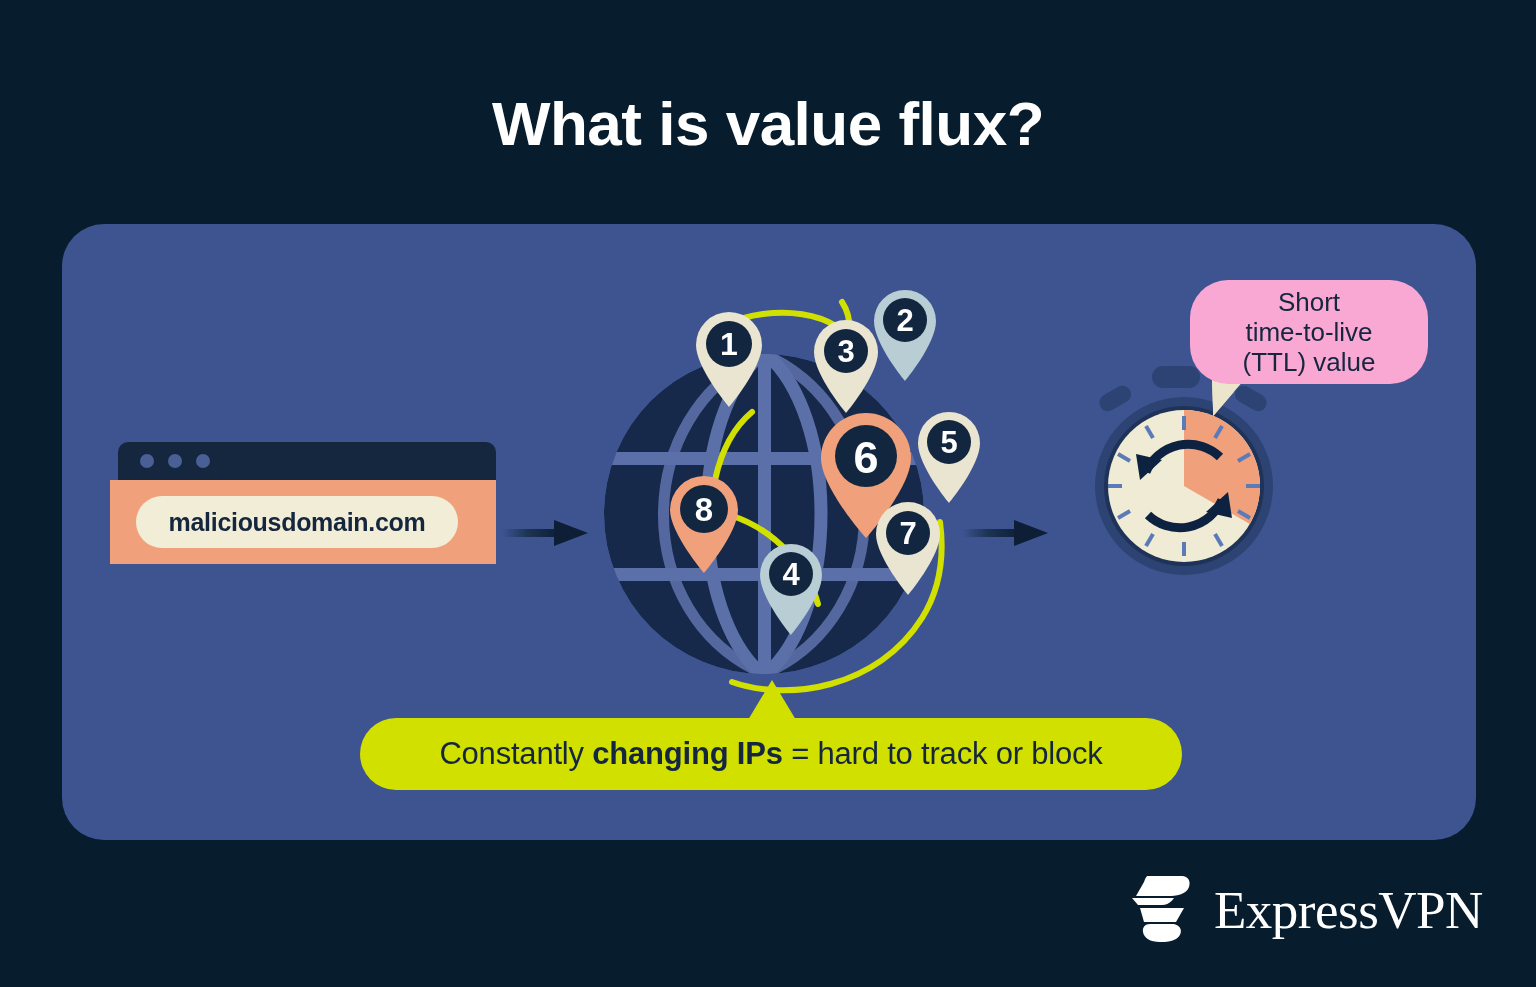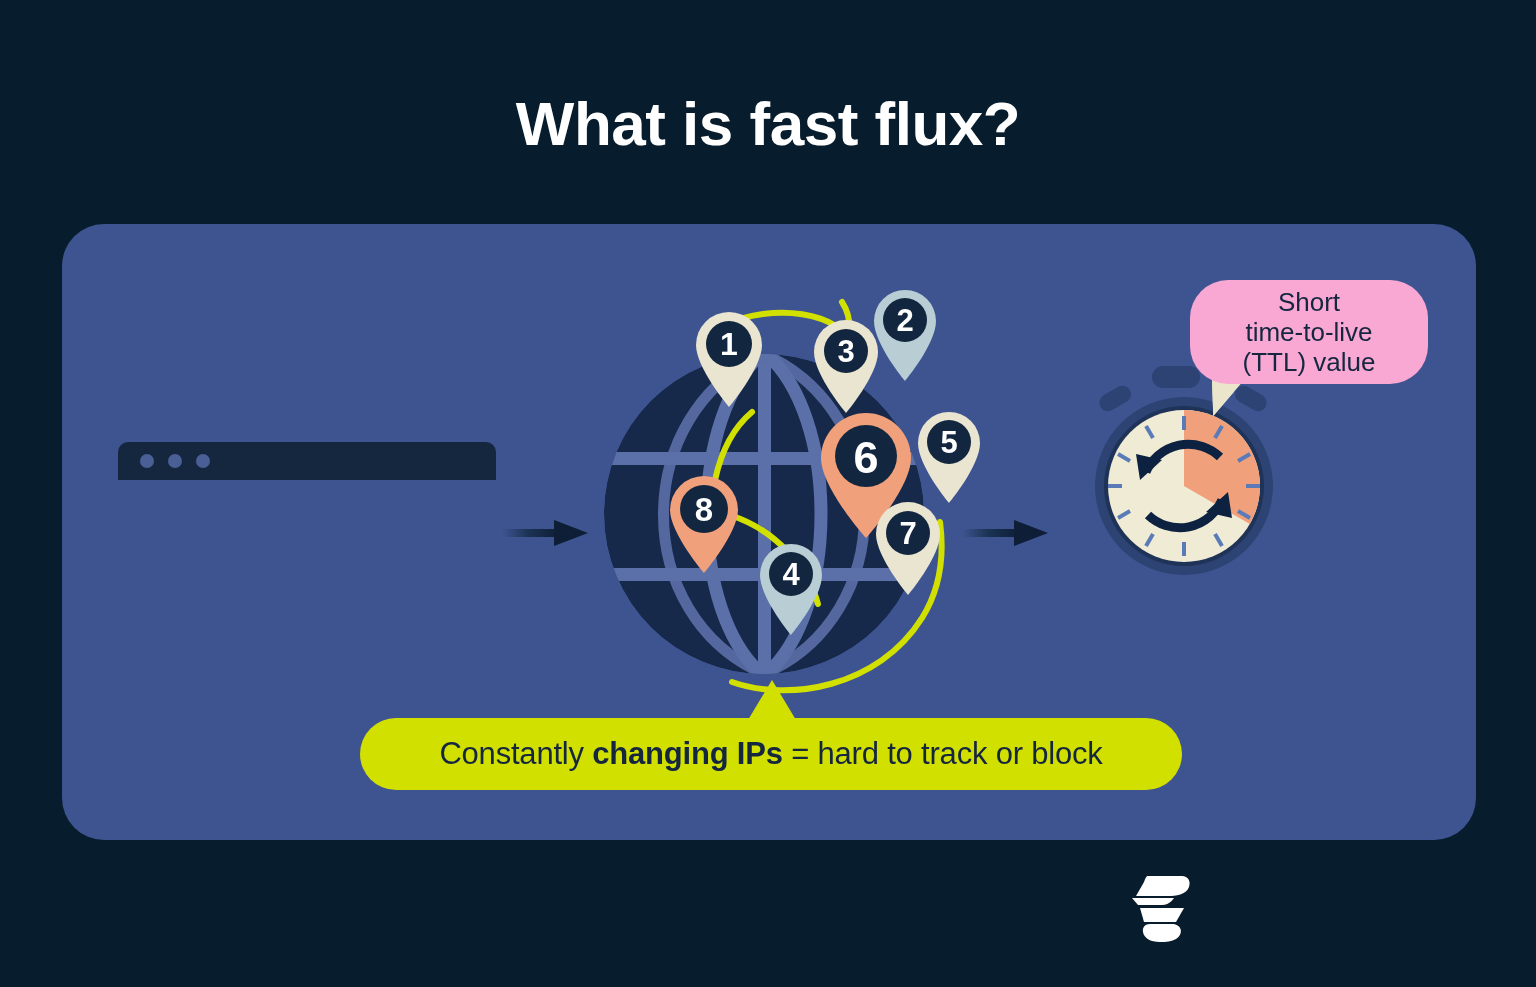--- a/index.html
+++ b/index.html
@@ -201,29 +201,34 @@
   .logo-text {
     color: #FFFFFF;
     font-family: "Liberation Serif", serif;
     font-size: 53px;
     letter-spacing: -0.5px;
   }
 </style>
 </head>
 <body>
 
-<div class="title">What is fast flux?</div>
+<div class="title">What is value flux?</div>
 
 <div class="panel">
 
   <div class="browser">
     <div class="browser-bar">
       <span class="browser-dot"></span>
       <span class="browser-dot"></span>
       <span class="browser-dot"></span>
+    </div>
+    <div class="browser-body">
+      <div class="url-pill">
+        <span class="url-text">maliciousdomain.com</span>
+      </div>
     </div>
   </div>
 
   <div class="arrow arrow-1">
     <svg width="88" height="30" viewBox="0 0 88 30">
       <defs>
         <linearGradient id="ag1" x1="0" y1="0" x2="1" y2="0">
           <stop offset="0" stop-color="#3E5491"></stop>
           <stop offset="0.45" stop-color="#1C3354"></stop>
           <stop offset="1" stop-color="#0D1E36"></stop>
@@ -408,13 +413,14 @@
 
 <div class="logo">
   <span>
     <svg width="62" height="72" viewBox="0 0 62 72">
       <path d="M18 4 C40 4 52 4 52 4 C58 4 61 9 59 15 C56 23 46 24 38 24 L6 24 L14 10 C15.5 6.5 16 4 18 4 Z" fill="#FFFFFF"></path>
       <path d="M2 26 L44 26 C44 26 40 33 32 33 L8 33 Z" fill="#FFFFFF"></path>
       <path d="M10 36 L54 36 L46 50 L14 50 Z" fill="#FFFFFF"></path>
       <path d="M20 52 C20 52 36 52 42 52 C52 52 54 62 46 67 C42 69.5 36 70 30 70 C20 70 14 66 13 60 C12.2 55.5 15 52 20 52 Z" fill="#FFFFFF"></path>
     </svg>
   </span>
+  <span class="logo-text">ExpressVPN</span>
 </div>
 
 </body></html>

